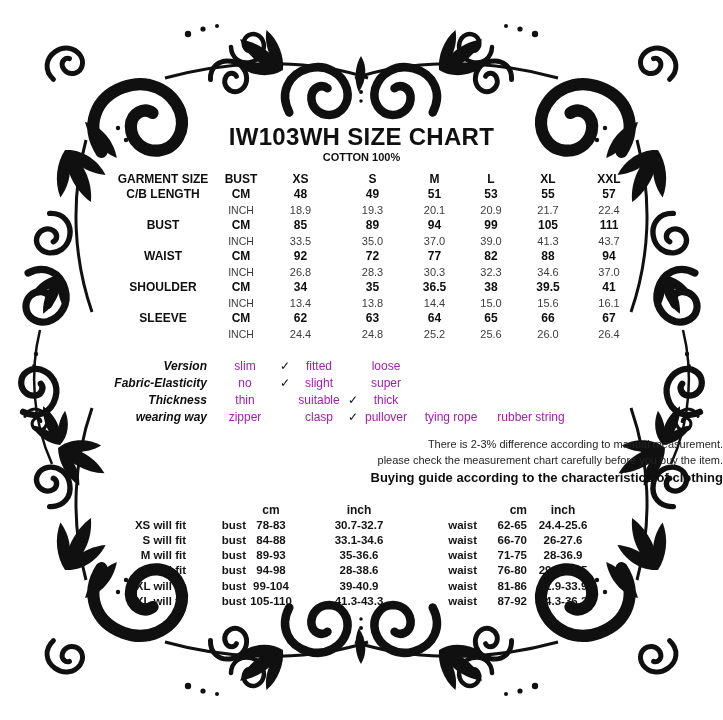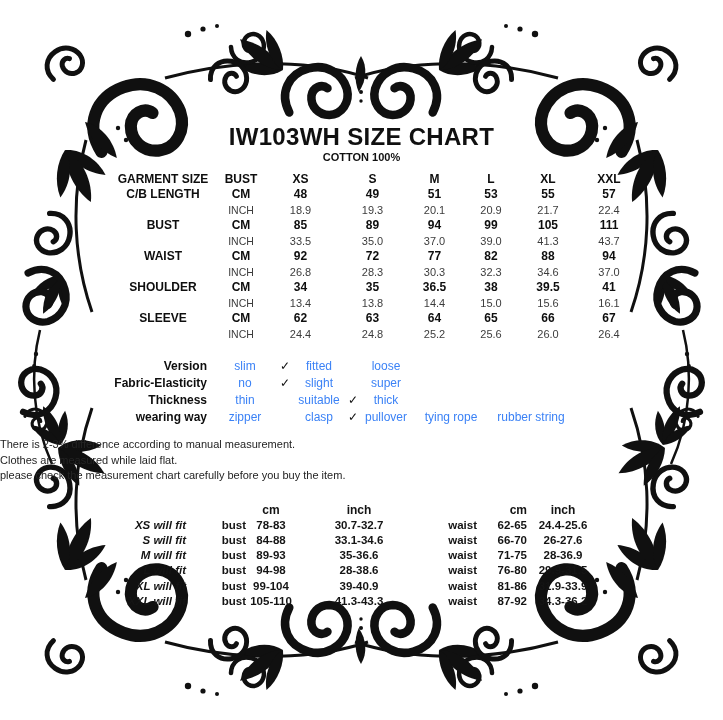--- a/index.html
+++ b/index.html
@@ -29,38 +29,38 @@
   .st-row>.lab{text-align:center;padding-left:2px;}
   .st-inch>div{font-weight:normal;font-size:11px;color:#3c3c3c;}
   .st-inch>.unit{font-size:10.5px;}
 
   
   .attrs{position:absolute;left:103px;top:357px;}
   .attr-row{
     display:grid;grid-template-columns:110px 64px 16px 52px 16px 50px 80px 80px;
     height:17px;align-items:center;font-size:12px;white-space:nowrap;
   }
-  .attr-row>div{text-align:center;color:#3b82f6;}
-  .attr-row>.lab{font-weight:bold;text-align:right;padding-right:6px;color:#0e0e0e;}
+  .attr-row>div{text-align:center;color:#a21caf;}
+  .attr-row>.lab{font-weight:bold;text-align:right;padding-right:6px;color:#0e0e0e;font-style:italic;}
   .attr-row>.chk{font-size:12px;color:#111;}
 
   
-  .notes{position:absolute;top:437px;left:0;width:723px;text-align:left;}
+  .notes{position:absolute;top:437px;left:0;width:723px;text-align:right;}
   .notes .line{font-size:11px;line-height:15.5px;color:#242424;}
   .notes .heading{font-size:13px;font-weight:bold;color:#0e0e0e;margin-top:2px;}
 
   
   .guide{position:absolute;left:95px;top:502px;}
   .g-row{
     display:grid;grid-template-columns:95px 58px 46px 130px 55px 49px 70px;
     height:15.2px;align-items:center;font-size:11.5px;font-weight:bold;
     white-space:nowrap;color:#141414;
   }
   .g-row>div{text-align:center;}
-  .g-row>.size{text-align:right;padding-right:4px;font-style:italic;}
+  .g-row>.size{text-align:right;padding-right:4px;}
   .g-row>.bust{text-align:right;padding-right:2px;}
   .g-row>.waist{text-align:right;padding-right:2px;}
   .g-row>.cm2{text-align:right;padding-right:1px;}
   .g-head{font-size:12px;}
 </style>
 </head>
 <body>
 
 <svg class="frame-svg" width="723" height="720" viewBox="0 0 723 720" aria-hidden="true">
   <defs>
@@ -284,22 +284,22 @@
       <div class="chk">✓</div>
       <div>pullover</div>
       <div>tying rope</div>
       <div>rubber string</div>
     </div>
 
 </div>
 
 <div class="notes">
   <div class="line">There is 2-3% difference according to manual measurement.</div>
-  <div class="line">Clothes are measured while laid flat.</div>
   <div class="line">please check the measurement chart carefully before you buy the item.</div>
+  <div class="heading">Buying guide according to the characteristics of clothing</div>
 </div>
 
 <div class="guide">
   <div class="g-row g-head">
     <div></div>
     <div></div>
     <div>cm</div>
     <div>inch</div>
     <div></div>
     <div class="cm2">cm</div>

